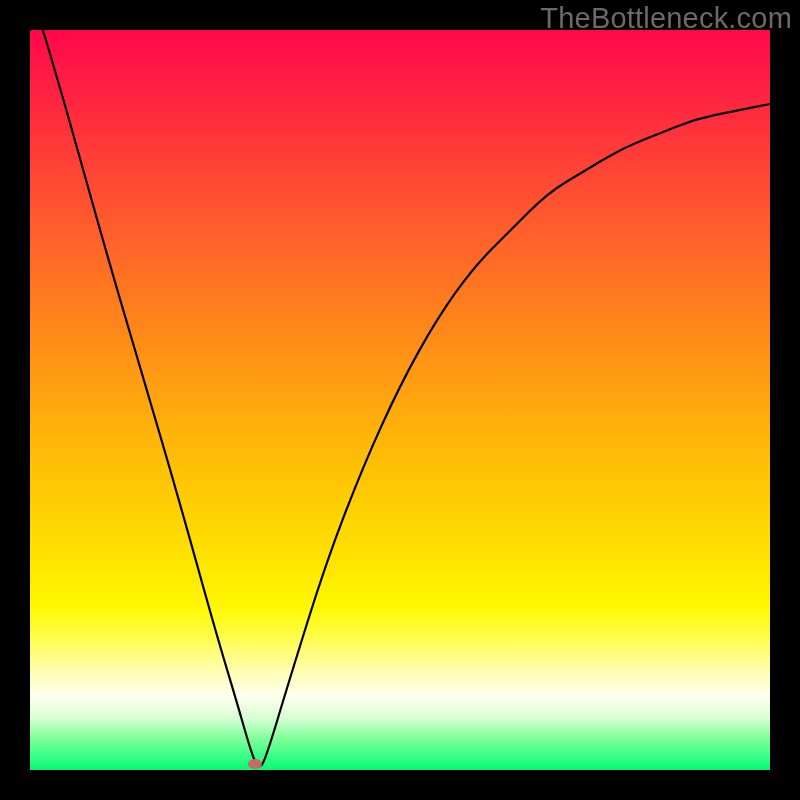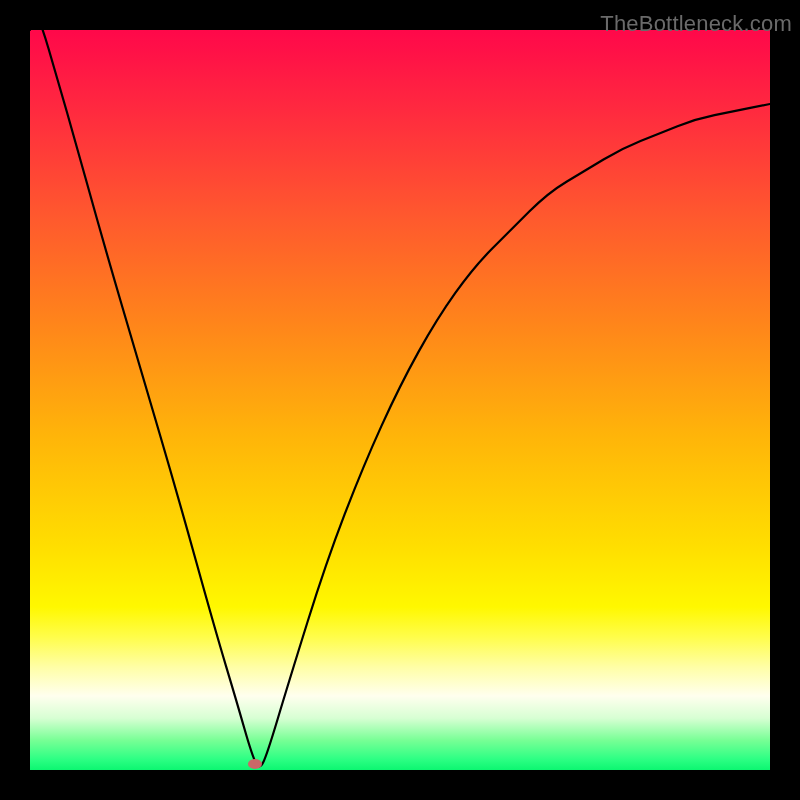--- a/index.html
+++ b/index.html
@@ -12,23 +12,23 @@
     font-family: Arial, Helvetica, sans-serif;
   }
   .outer {
     position: relative;
     width: 800px;
     height: 800px;
     background: #000;
   }
   .watermark {
     position: absolute;
-    top: 11px;
+    top: 2px;
     right: 8px;
-    font-size: 22px;
+    font-size: 29px;
     font-weight: 500;
     color: #6a6a6a;
     letter-spacing: 0.2px;
     z-index: 5;
   }
   .plot {
     position: absolute;
     left: 30px;
     top: 30px;
     width: 740px;

